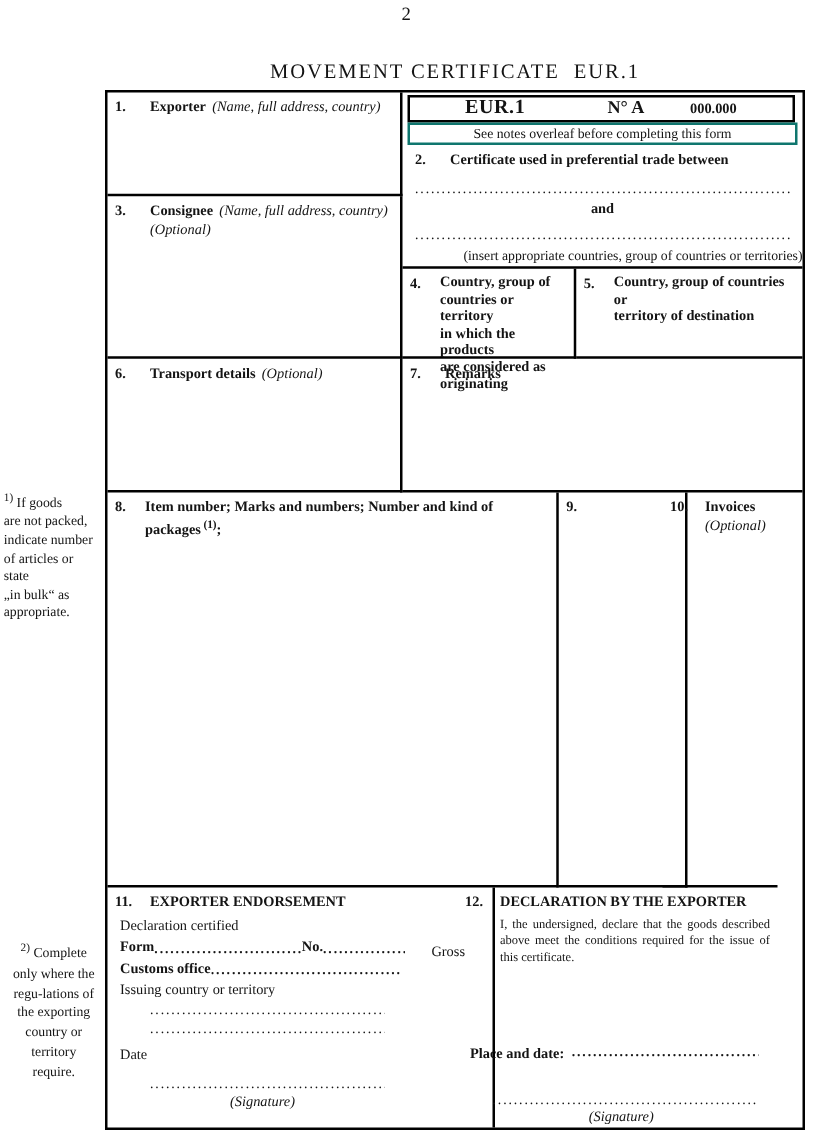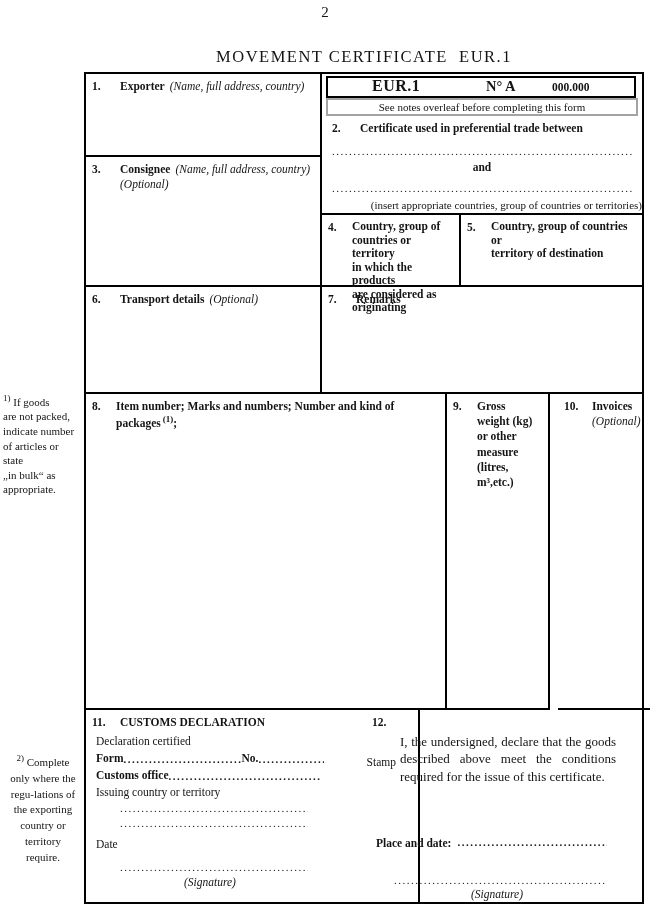--- a/index.html
+++ b/index.html
@@ -29,31 +29,31 @@
   .bb { border-bottom:2px solid #000; }
   .c1  { left:0;     top:0;     width:236px; height:83px; }
   .c3  { left:0;     top:83px;  width:236px; height:130px; }
   .c6  { left:0;     top:213px; width:236px; height:107px; }
   .hdrbox { position:absolute; left:240px; top:2px; width:310px; height:22px; border:2px solid #000; box-sizing:border-box; }
   .eur1   { position:absolute; left:44px;  top:-1px; font-size:16px; font-weight:bold; letter-spacing:.5px; }
   .noa    { position:absolute; left:158px; top:0;    font-size:14.5px; font-weight:bold; }
   .serial { position:absolute; left:224px; top:3px;  font-size:11.5px; font-weight:bold; }
   .seenotes {
     position:absolute; left:240px; top:24px; width:312px; height:18px;
-    border:2px solid #a3a3a3; box-sizing:border-box; text-align:center;
+    border:2px solid #0f766e; box-sizing:border-box; text-align:center;
     font-size:11px; line-height:14px;
   }
   .c2  { left:236px; top:42px;  width:320px; height:99px; }
   .c4  { left:236px; top:141px; width:139px; height:72px; }
   .c5  { left:375px; top:141px; width:181px; height:72px; }
   .c7  { left:236px; top:213px; width:320px; height:107px; }
   .c8  { left:0;     top:320px; width:361px; height:316px; }
   .c9  { left:361px; top:320px; width:103px; height:316px; }
-  .c10 { left:472px; top:320px; width:92px;  height:316px; }
-  .c11 { left:0;     top:636px; width:334px; height:192px; position:absolute; }
+  .c10 { left:444px; top:320px; width:92px;  height:316px; }
+  .c11 { left:0;     top:636px; width:310px; height:192px; position:absolute; }
   .c12 { left:280px; top:636px; width:262px; height:168px; position:absolute; }
   
   .bh { display:flex; padding:5px 8px 0 6px; font-size:11.5px; line-height:1.3; }
   .bnum { flex:0 0 28px; font-weight:bold; }
   .bnum.n20 { flex-basis:24px; }
   .btxt b { font-weight:bold;text-align:center; }
   .hint { margin-left:5px; }
   .blk { display:block; }
   .pre { white-space:pre-line; }
   .c4 .pre, .c5 .pre { line-height:1.18; }
@@ -69,21 +69,21 @@
   .f11 { padding:2px 10px 0 10px; font-size:11.5px; }
   .fl { margin-top:2.5px; line-height:1.25; }
   .flex { display:flex; align-items:flex-end;font-weight:bold; }
   .dots { overflow:hidden; white-space:nowrap; letter-spacing:1.5px; display:inline-block; height:13px; font-size:11px; }
   .w112 { width:118px; } .w66 { width:66px; } .w150 { width:152px; } .w190 { width:188px; }
   .ind { margin-left:24px; display:block; }
   .mt8 { margin-top:7px; } .mt10 { margin-top:9px; }
   .sig11 { margin-left:88px; font-size:11.5px; margin-top:1px; }
   .stamp { position:absolute; right:22px; top:46px; font-size:11.5px; }
   
-  .b12body { margin:3px 12px 0 34px; font-size:13px; line-height:1.35; text-align:justify; }
+  .b12body { margin:3px 12px 0 34px; font-size:10px; line-height:1.35; text-align:justify; }
   .placeline { position:absolute; left:10px; top:126px; width:244px; font-size:11.5px; }
   .placeline .dots { flex:0 0 150px; margin-left:6px; }
   .sigline12 { position:absolute; left:28px; top:164px; width:212px; }
   .sig12 { position:absolute; left:0; top:178px; width:262px; text-align:center; font-size:11.5px; }
   i { font-style:italic; }
 </style>
 </head>
 <body>
 
 <div class="page">
@@ -177,66 +177,61 @@
     <div class="cell c8 br bb">
       <div class="bh">
         <span class="bnum n20">8.</span>
         <span class="btxt"><b>Item number; Marks and numbers; Number and kind of packages</b><sup class="bsup">(1)</sup><b>;</b></span>
       </div>
     </div>
 
     <div class="cell c9 br bb">
       <div class="bh">
         <span class="bnum n20">9.</span>
-        <b class="pre">Gross
-weight (kg)
-or other
-measure
-(litres,
-m³,etc.)</b>
       </div>
     </div>
 
     <div class="cell c10 bb">
       <div class="bh">
         <span class="bnum">10.</span>
         <span class="btxt"><b>Invoices</b><i class="blk">(Optional)</i></span>
       </div>
     </div>
 
     <div class="cell c11 br">
       <div class="bh">
         <span class="bnum">11.</span>
-        <span class="btxt"><b>CUSTOMS DECLARATION</b></span>
+        <span class="btxt"><b>EXPORTER ENDORSEMENT</b></span>
       </div>
       <div class="f11">
         <div class="fl">Declaration certified</div>
         <div class="fl flex">
             <span>Form</span>
             <span class="dots w112">............................................................</span>
             <span>No.</span>
             <span class="dots w66">....................................</span>
           </div>
         <div class="fl flex">
             <span>Customs office</span>
             <span class="dots w150">............................................................</span>
           </div>
         <div class="fl">Issuing country or territory</div>
         <div class="fl ind dots w190">............................................................</div>
         <div class="fl ind dots w190">............................................................</div>
         <div class="fl mt8">Date</div>
         <div class="fl ind dots w190 mt10">............................................................</div>
         <div class="fl sig11"><i>(Signature)</i></div>
       </div>
-      <div class="stamp">Stamp</div>
+      <div class="stamp">Gross</div>
     </div>
 
     <div class="cell c12">
       <div class="bh">
         <span class="bnum">12.</span>
+        <span class="btxt"><b>DECLARATION BY THE EXPORTER</b></span>
       </div>
       <div class="b12body">I, the undersigned, declare that the goods described above meet the conditions required for the issue of this certificate.</div>
       <div class="placeline flex">
           <span>Place and date:</span>
           <span class="dots">............................................................</span>
         </div>
       <div class="sigline12 dots">..........................................................................</div>
       <div class="sig12"><i>(Signature)</i></div>
     </div>
 

